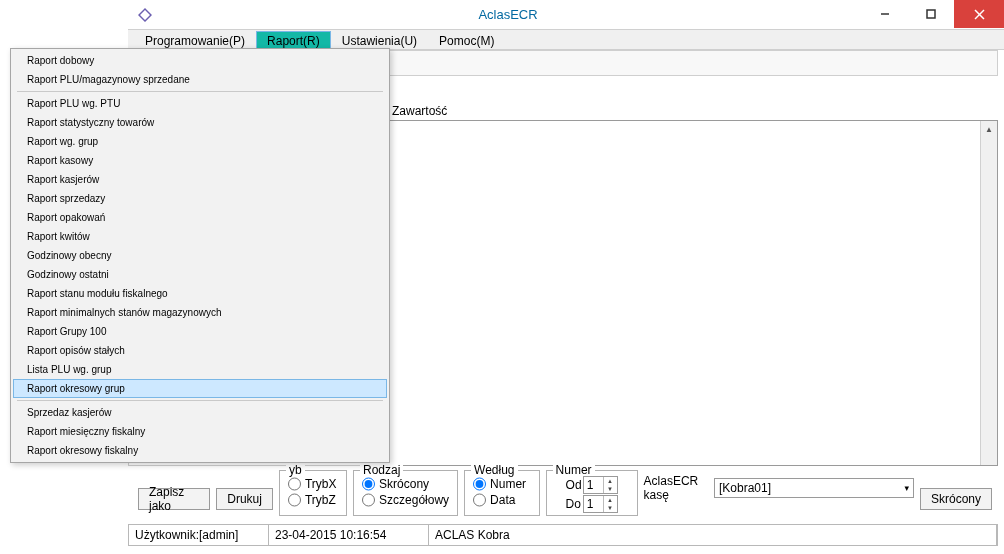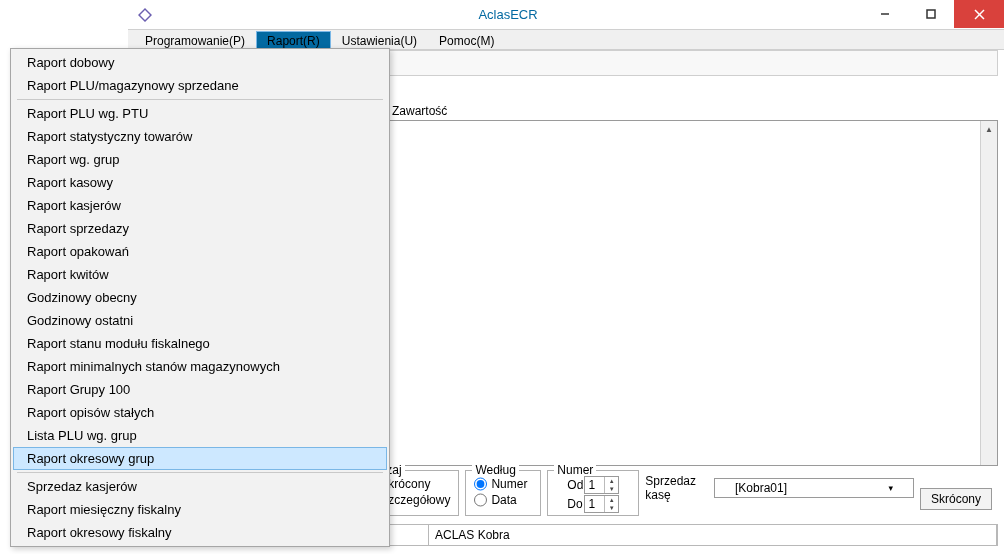--- a/index.html
+++ b/index.html
@@ -59,21 +59,21 @@
     padding-left: 6px;
   }
   .menu-item {
     padding: 2px 10px 0 10px;
     font-size: 12px;
     display: flex;
     align-items: center;
     border: 1px solid transparent;
   }
   .menu-item.active {
-    background: #0369a1;
+    background: #14b8a6;
     border: 1px solid #7ab7e6;
   }
 
   .toolbar {
     position: absolute;
     left: 128px; top: 50px; right: 6px;
     height: 26px;
     border: 1px solid #cfcfcf;
     background: #f8f8f8;
     display: flex;
@@ -196,21 +196,21 @@
     width: 14px;
     border-left: 1px solid #bbb;
     display: flex; flex-direction: column;
   }
   .spinner .arrs span { flex:1; font-size: 6px; text-align: center; line-height: 8px; color:#444;}
   .combo {
     border: 1px solid #9a9a9a;
     height: 20px;
     display: inline-flex;
     align-items: center;
-    padding: 0 20px;
+    padding: 0 4px;
     background: #fff;
     min-width: 200px;
   }
   .combo .arrow { margin-left: auto; font-size: 9px; padding-left:8px; }
 
   .status-bar {
     position: absolute;
     left: 128px; right: 6px; bottom: 8px;
     height: 22px;
     display: flex;
@@ -231,21 +231,21 @@
     position: absolute;
     left: 10px; top: 48px;
     width: 380px;
     background: #f2f2f2;
     border: 1px solid #a6a6a6;
     box-shadow: 2px 2px 6px rgba(0,0,0,0.2);
     padding: 2px;
   }
   .dd-item {
     padding: 4px 14px;
-    font-size: 13px;
+    font-size: 10px;
   }
   .dd-item.highlight {
     background: #cde8ff;
     border: 1px solid #7ab7e6;
     padding: 3px 13px;
   }
   .dd-sep {
     height: 1px;
     background: #c9c9c9;
     margin: 2px 4px;
@@ -384,21 +384,21 @@
         <span>1</span>
         <span class="arrs">
             <span>▲</span>
             <span>▼</span>
           </span>
       </span>
     </div>
   </div>
 
   <div style="display:flex;align-items:center;gap:8px;margin-top:4px">
-    <span>Sprzedaz kasę</span>
+    <span>AclasECR kasę</span>
     <span class="combo">
       <span>[Kobra01]</span>
       <span class="arrow">▾</span>
     </span>
   </div>
 
   <div style="margin-left:auto;margin-top:18px;margin-right:6px">
     <span class="btn">Skrócony</span>
   </div>
 </div>

